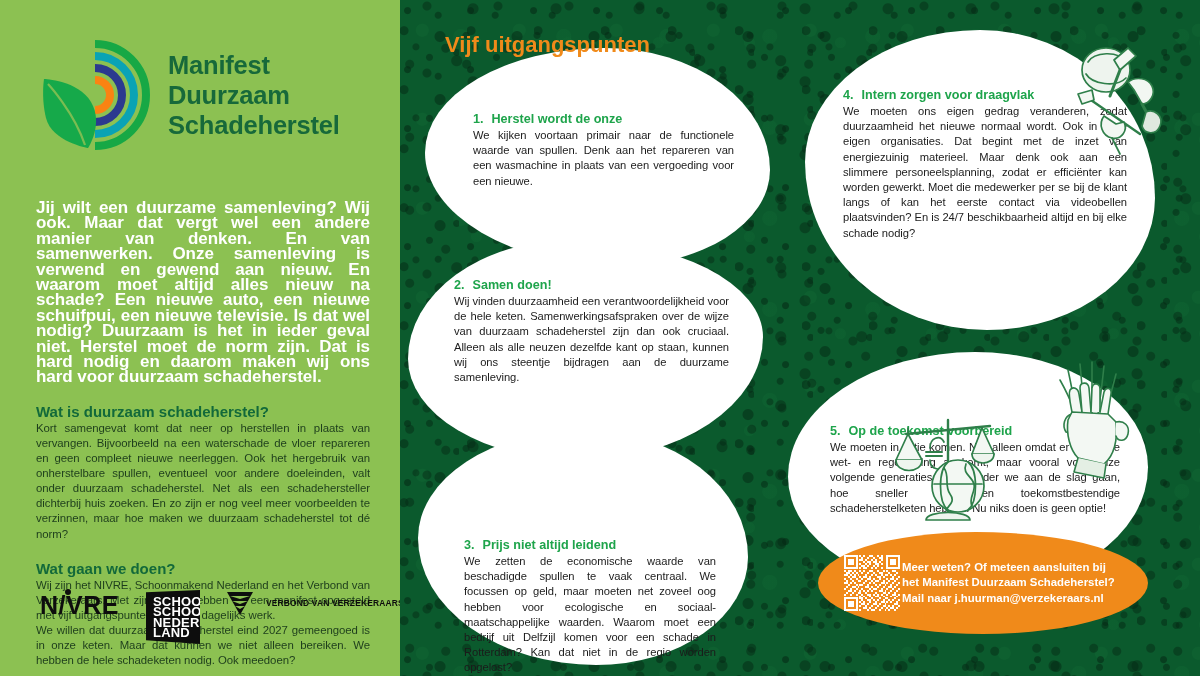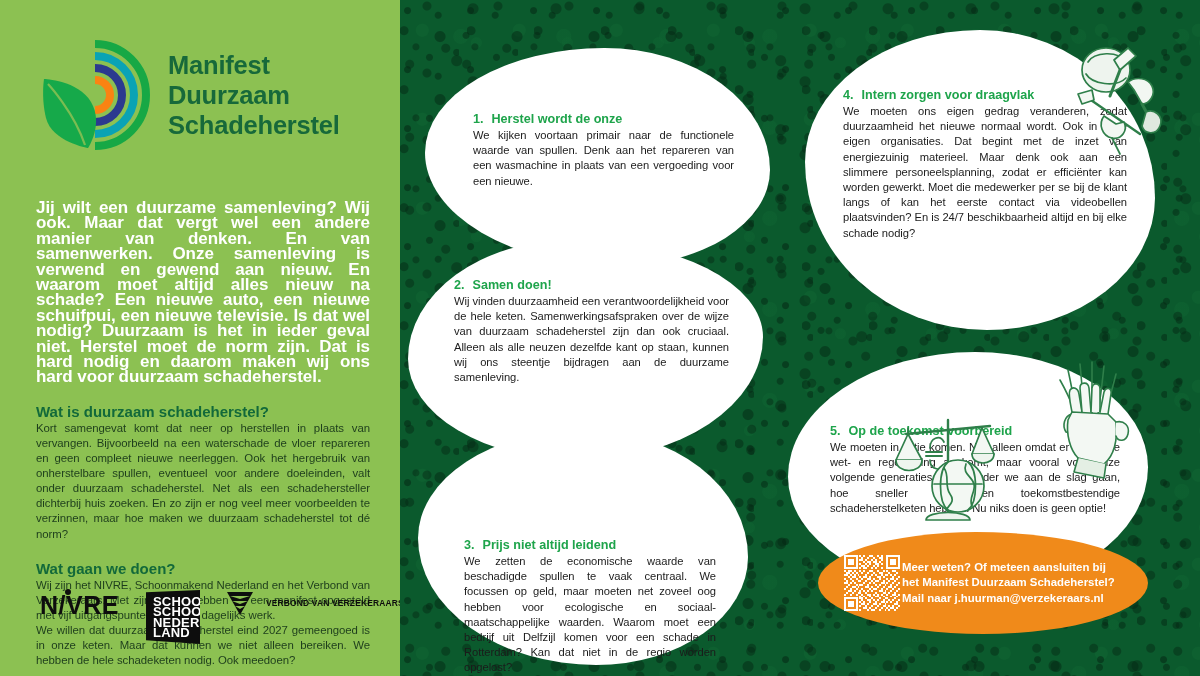--- a/index.html
+++ b/index.html
@@ -216,20 +216,21 @@
           <polygon points="9,16 19,16 14,19" fill="#8cc152"></polygon>
         </svg>
         <span id="vvv-text">VERBOND VAN VERZEKERAARS</span>
       </div>
     </div>
   </div>
 
   <div id="right-panel">
     <div id="noise"></div>
 
+    <h2 id="right-title">Vijf uitgangspunten</h2>
 
     <div class="blob" id="blob-1">
       <div class="blob-inner">
         <div class="num-head">
           <span class="idx">1.</span>
           <span>Herstel wordt de onze</span>
         </div>
         <p class="blob-par">We kijken voortaan primair naar de functionele waarde van spullen. Denk aan het repareren van een wasmachine in plaats van een vergoeding voor een nieuwe.</p>
       </div>
     </div>

